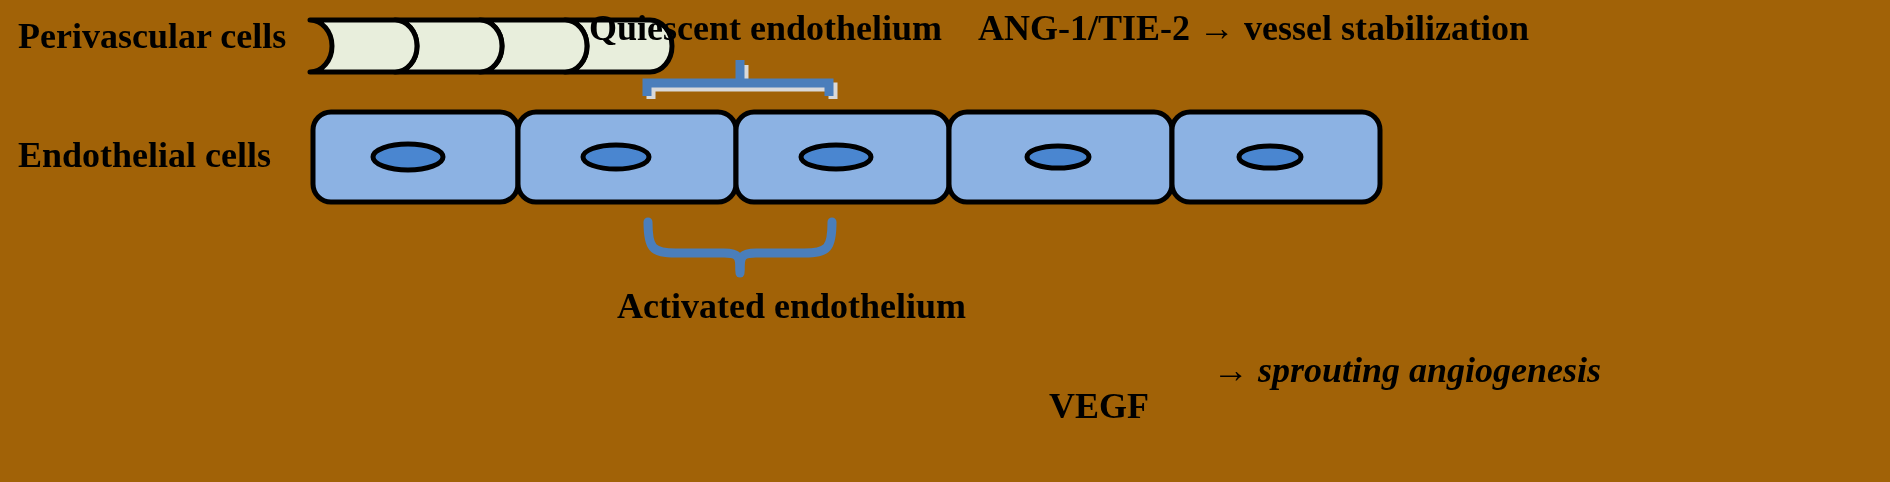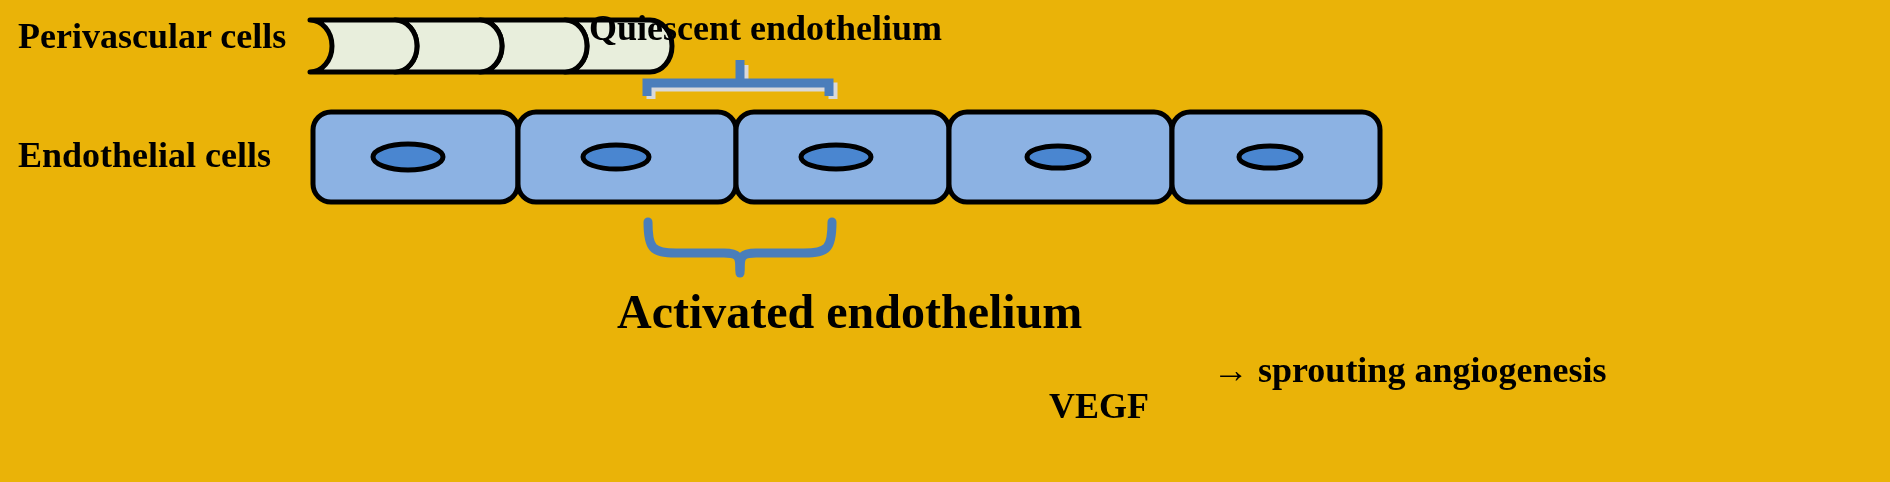--- a/index.html
+++ b/index.html
@@ -10,21 +10,21 @@
   body {
     width: 1890px;
     height: 482px;
     font-family: "Liberation Serif", "DejaVu Serif", serif;
     overflow: hidden;
   }
   #canvas {
     position: relative;
     width: 1890px;
     height: 482px;
-    background: #eab308;
+    background: #a16207;
   }
 
   .lbl {
     position: absolute;
     font-weight: bold;
     color: #000000;
     white-space: nowrap;
     line-height: 1;
   }
 
@@ -47,37 +47,38 @@
     font-size: 36px;
   }
   #ang1-label {
     left: 978px;
     top: 10px;
     font-size: 36px;
   }
   #activated-label {
     left: 617px;
     top: 288px;
-    font-size: 48px;
+    font-size: 36px;
   }
   #ang2-label {
     left: 1004px;
     top: 288px;
     font-size: 36px;
   }
   #vegf-label {
     left: 1049px;
     top: 352px;
     font-size: 36px;
     margin-top: 36px;
   }
   #vegf-arrow-label {
     left: 1213px;
     top: 352px;
     font-size: 36px;
+    font-style: italic;
   }
 
   
   #diagram-svg {
     position: absolute;
     left: 0;
     top: 0;
     width: 1890px;
     height: 482px;
   }
@@ -150,20 +151,21 @@
     </g>
 
   </svg>
 
   <div class="lbl" id="perivascular-label">Perivascular cells</div>
 
   <div class="lbl" id="quiescent-label">Quiescent endothelium</div>
 
   <div class="lbl" id="endothelial-label">Endothelial cells</div>
 
+  <div class="lbl" id="ang1-label">ANG-1/TIE-2 → vessel stabilization</div>
 
   <div class="lbl" id="activated-label">Activated endothelium</div>
 
 
   <div class="lbl" id="vegf-label">VEGF</div>
 
   <div class="lbl" id="vegf-arrow-label">→ sprouting angiogenesis</div>
 
 </div>
 

